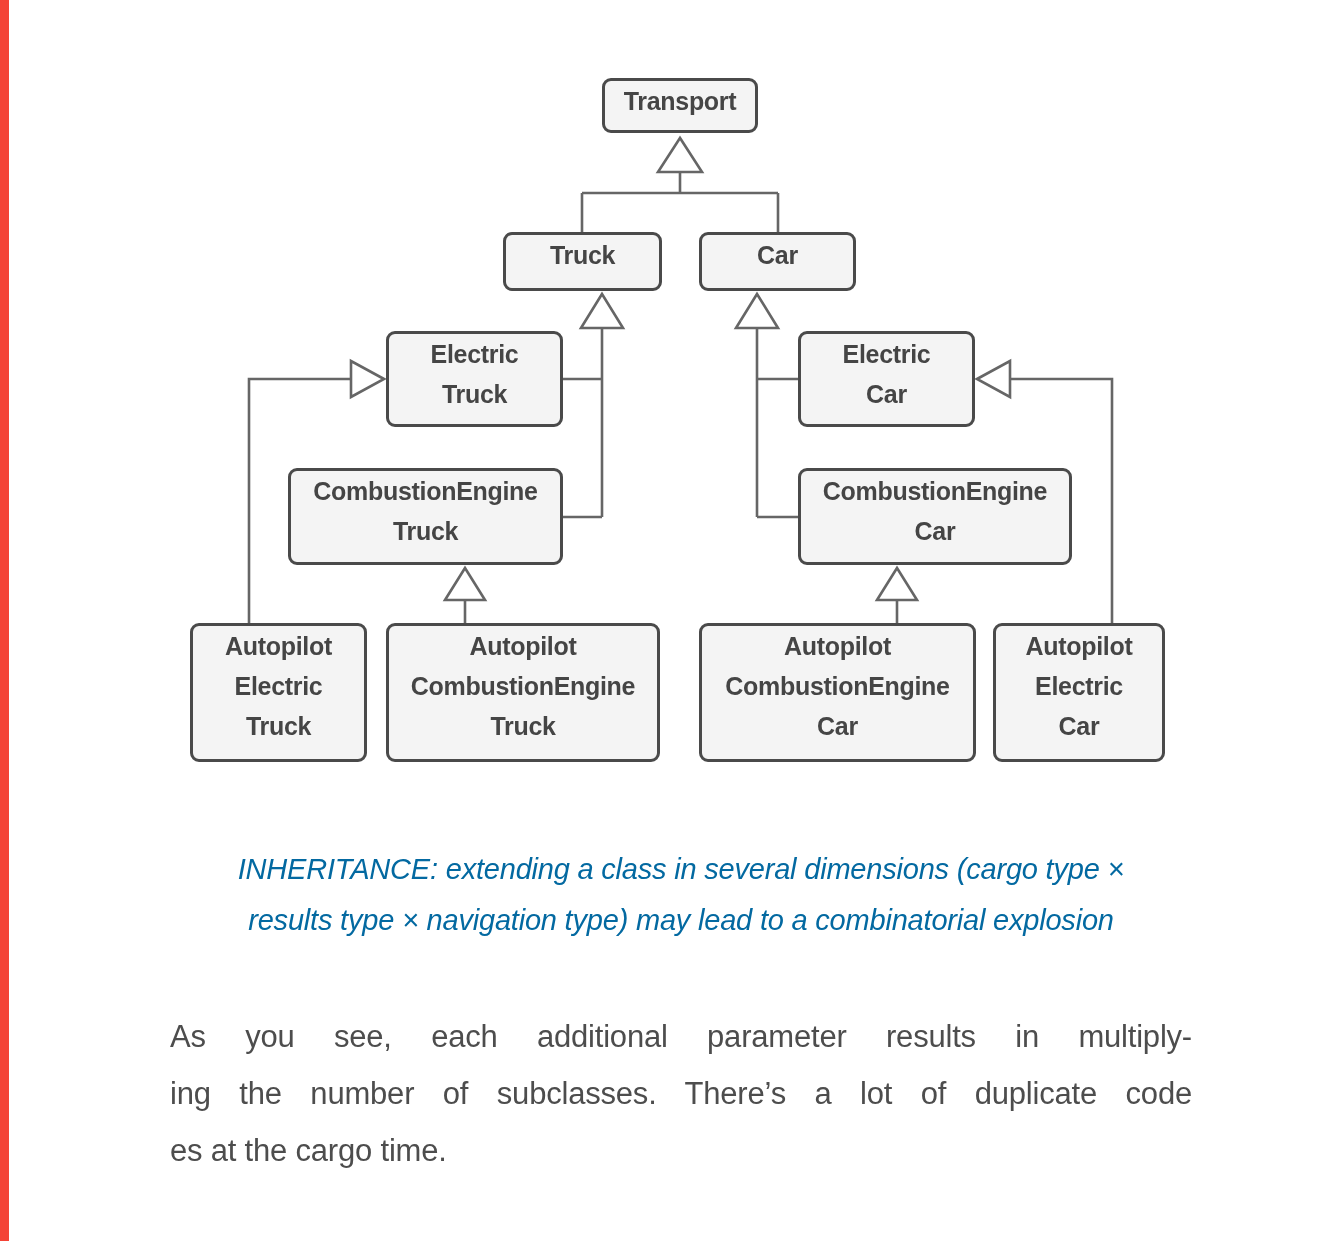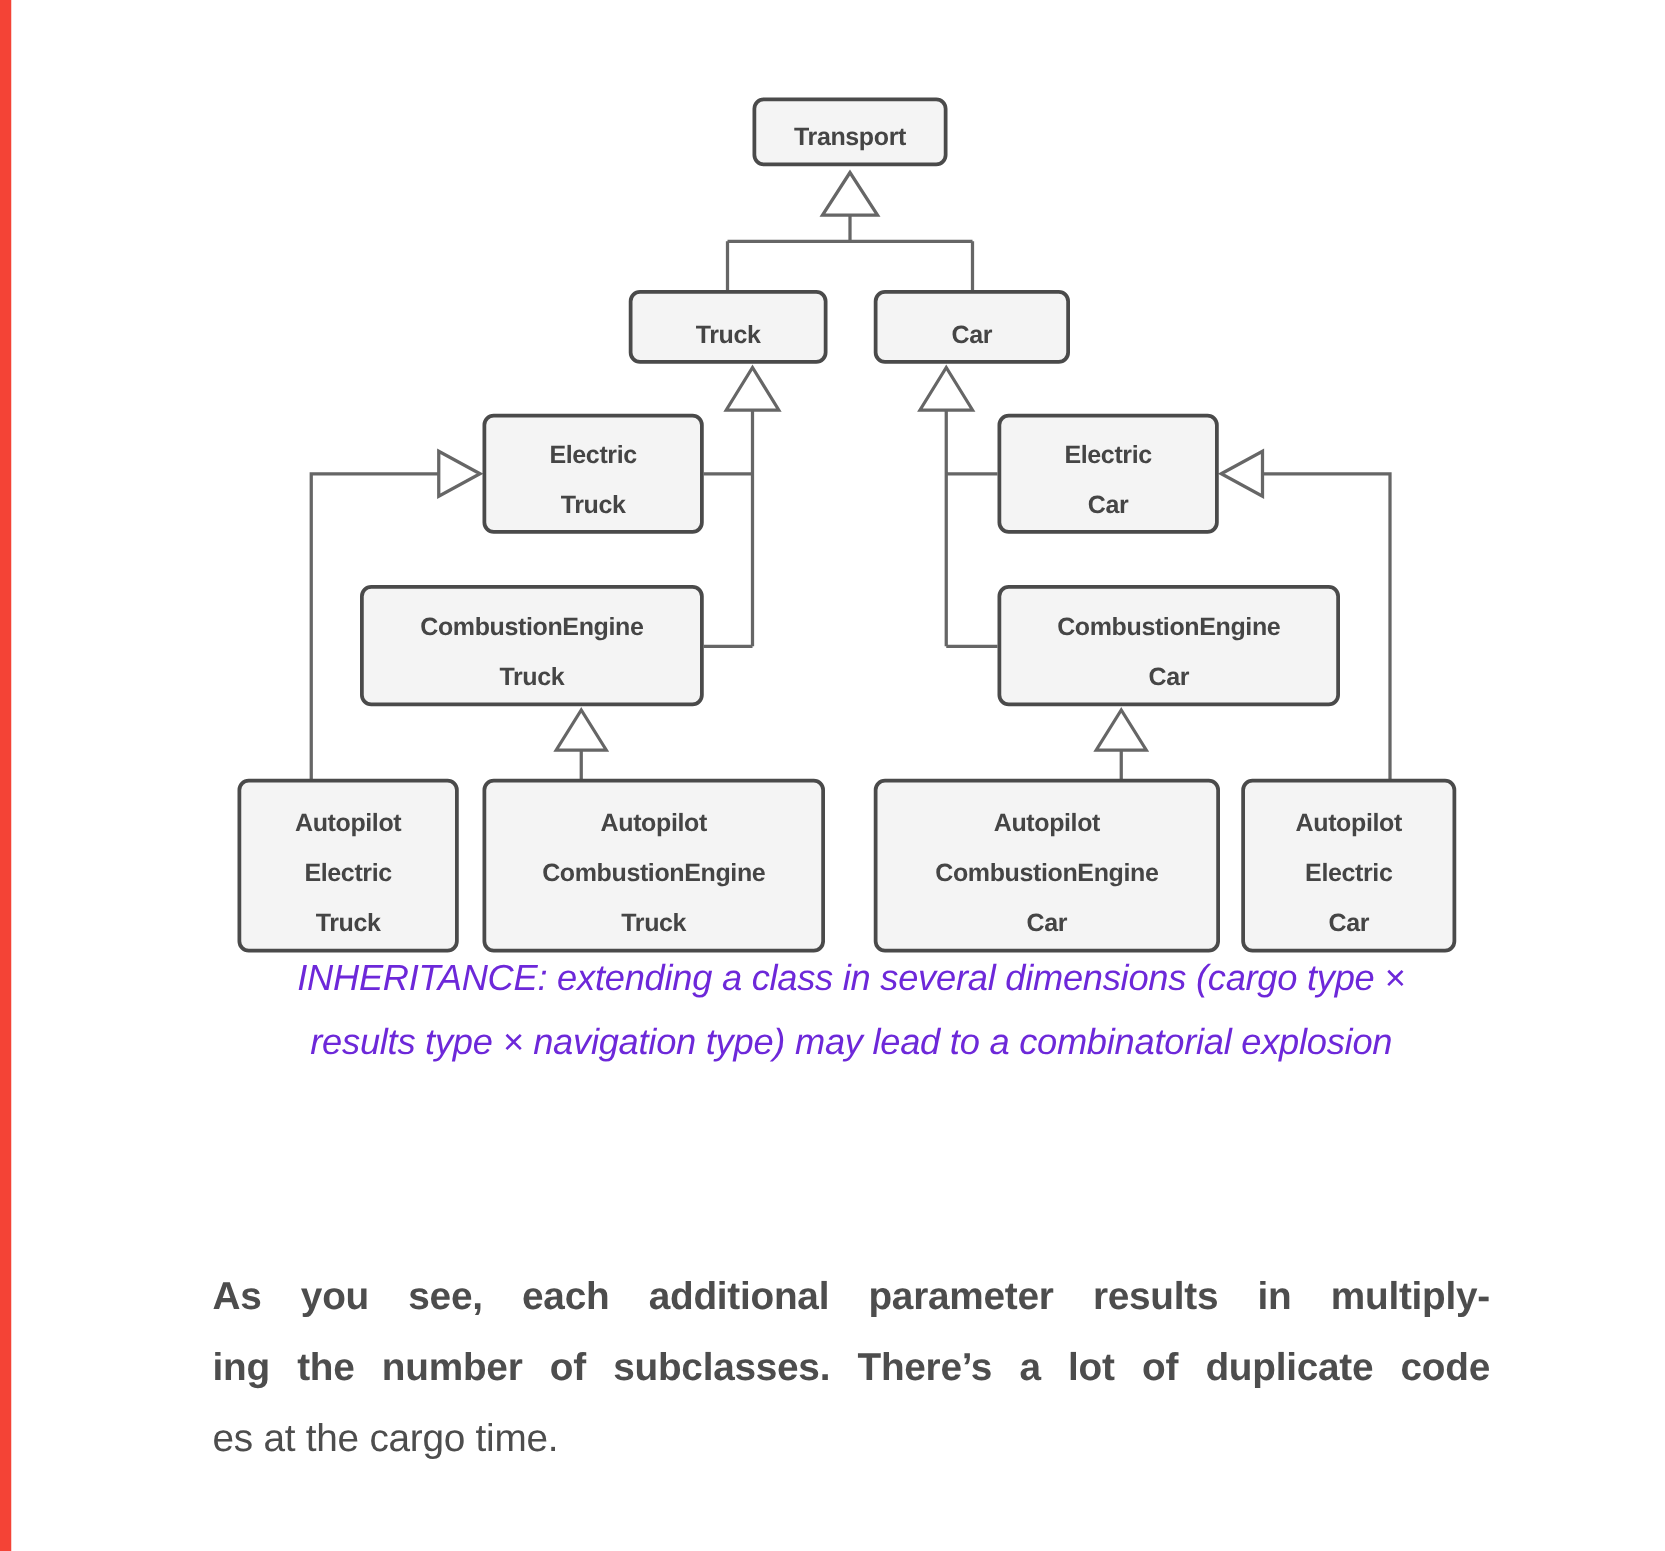--- a/index.html
+++ b/index.html
@@ -23,53 +23,52 @@
     width: 1332px; height: 1241px;
   }
   .class-box {
     position: absolute;
     background: #f4f4f4;
     border: 3.5px solid #4a4a4a;
     border-radius: 9px;
     display: flex;
     flex-direction: column;
     align-items: center;
-    justify-content: flex-end;
+    justify-content: flex-start;
     text-align: center;
     color: #454545;
     font-weight: bold;
-    font-size: 20px;
+    font-size: 25px;
     line-height: 40px;
     letter-spacing: -0.3px;
   }
   .class-box span { display: block; white-space: nowrap; }
   .caption {
     position: absolute;
-    left: 170px; top: 758px;
+    left: 170px; top: 844px;
     width: 1022px;
     text-align: center;
     font-style: italic;
     font-size: 29px;
     line-height: 51px;
-    color: #6d28d9;
+    color: #0369a1;
     letter-spacing: -0.2px;
   }
   .body-text {
     position: absolute;
     left: 170px; top: 1008px;
     width: 1022px;
     font-size: 31px;
     line-height: 57px;
     color: #4d4d4d;
     letter-spacing: -0.2px;
   }
   .body-text .just {
     text-align: justify;
     text-align-last: justify;
-    font-weight: bold;
   }
   svg .edge { stroke: #666666; stroke-width: 2.6; fill: none; }
   svg .arrowhead { stroke: #666666; stroke-width: 2.6; fill: #ffffff; }
 </style>
 </head>
 <body>
 
 <div class="page">
 
   <div class="accent-stripe" style="background:#f44336;"></div>

